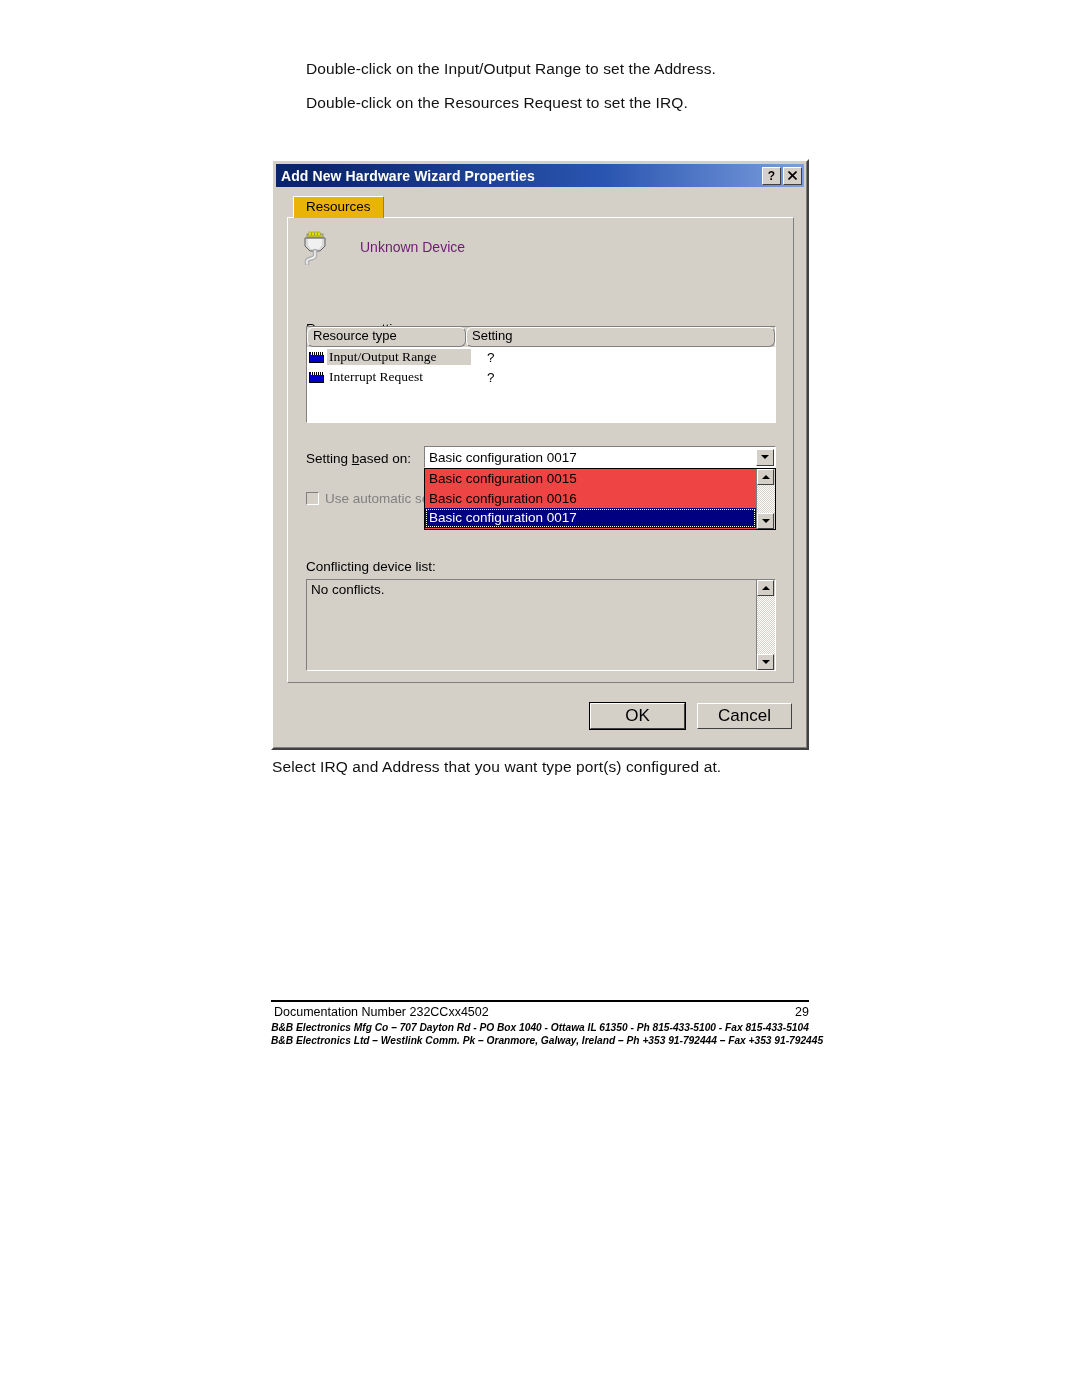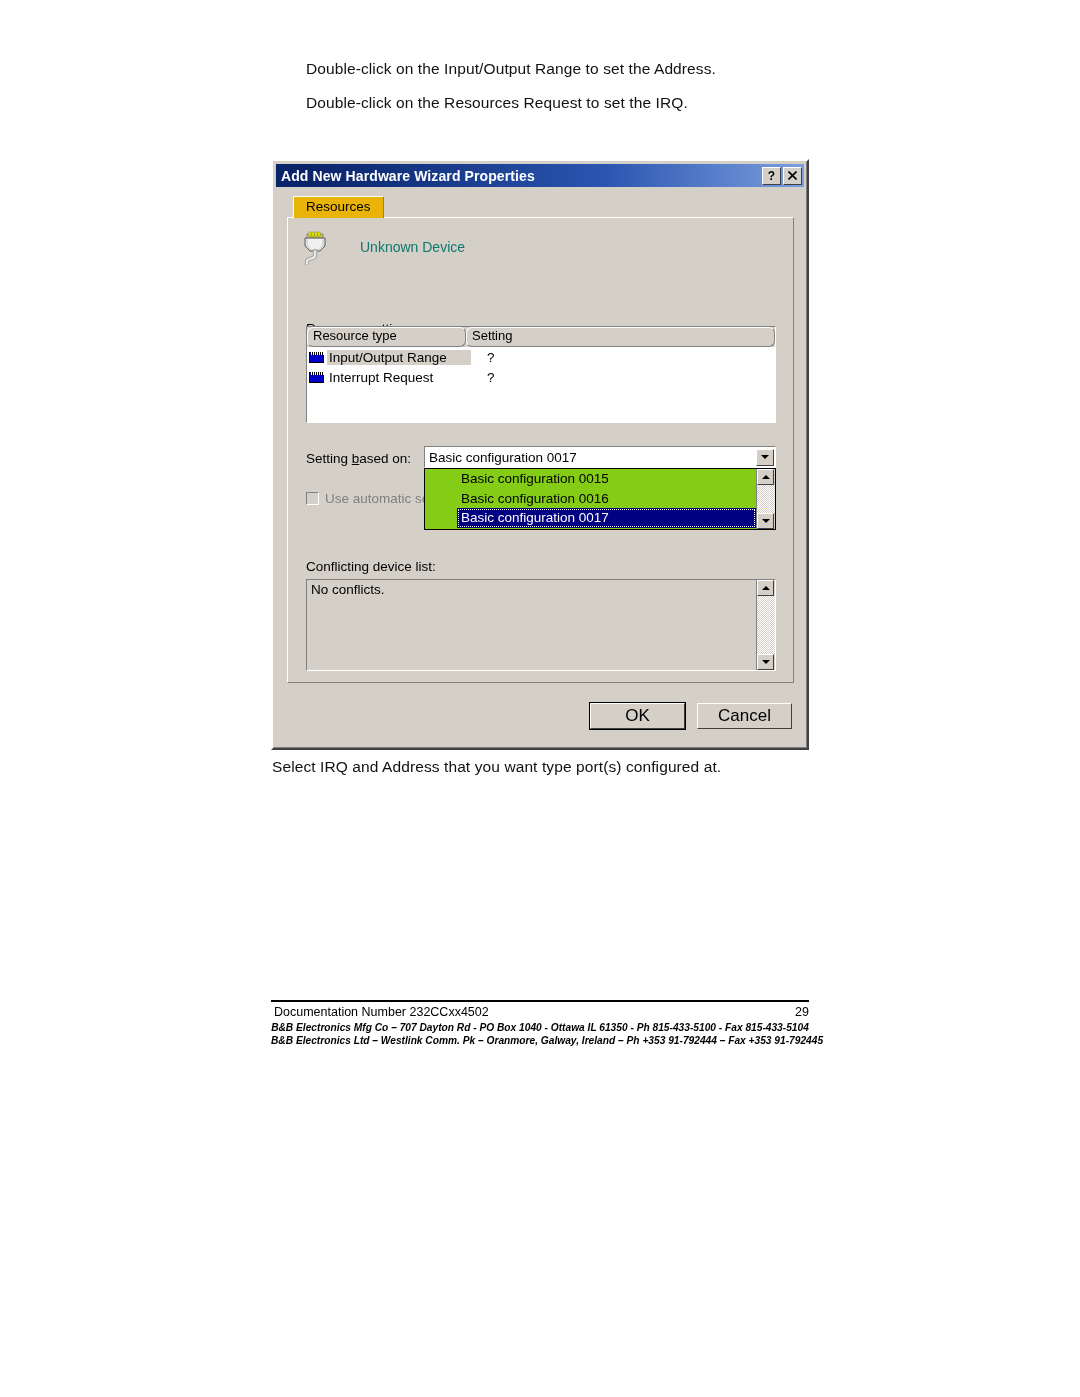--- a/index.html
+++ b/index.html
@@ -126,21 +126,21 @@
   .device-row {
     position: absolute;
     left: 25px;
     top: 68px;
     display: flex;
     align-items: center;
   }
   .device-name {
     font-size: 14px;
     margin-left: 28px;
-    color: #0f766e;
+    color: #701a75;
   }
 
   
   .field-label {
     position: absolute;
     font-size: 13.5px;
     color: #000;
     white-space: nowrap;
   }
   .ul { text-decoration: underline; }
@@ -208,20 +208,21 @@
       repeating-linear-gradient(to right,
         #ffffff 0px, #ffffff 1px,
         #000000 1px, #000000 2px);
   }
   .res-cell-type {
     width: 140px;
     font-size: 13.5px;
     white-space: nowrap;
     color: #000;
     padding: 0 2px;
+    font-family: Liberation Serif, serif;
   }
   .res-row.selected .res-cell-type {
     background: #d4d0c8;
   }
   .res-cell-val {
     font-size: 13.5px;
     color: #000;
     margin-left: 16px;
   }
 
@@ -277,26 +278,25 @@
     border-bottom: 4px solid #000;
   }
 
   
   .dropdown {
     position: absolute;
     left: 151px;
     top: 307px;
     width: 352px;
     height: 62px;
-    background: #84cc16;
+    background: #ef4444;
     border: 1.5px solid #000000;
     box-sizing: border-box;
     display: flex;
     z-index: 20;
-    padding-left: 32px;
   }
   .dd-items { flex: 1; }
   .dd-item {
     height: 19.5px;
     font-size: 13.5px;
     line-height: 19px;
     padding-left: 4px;
     color: #000;
     white-space: nowrap;
   }

